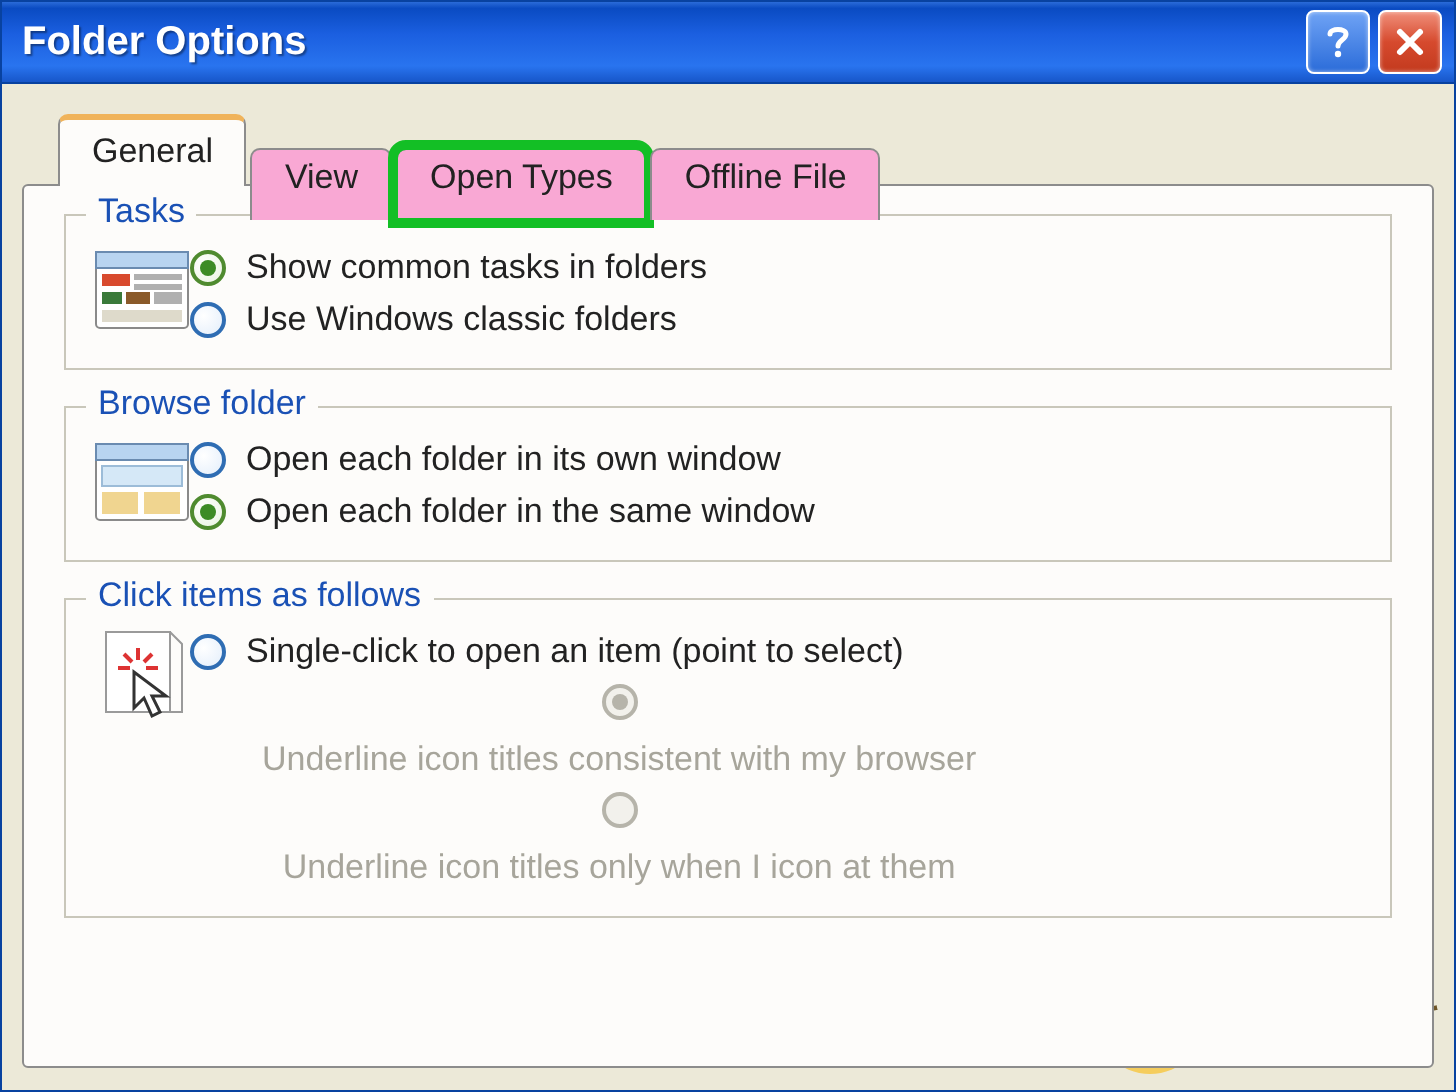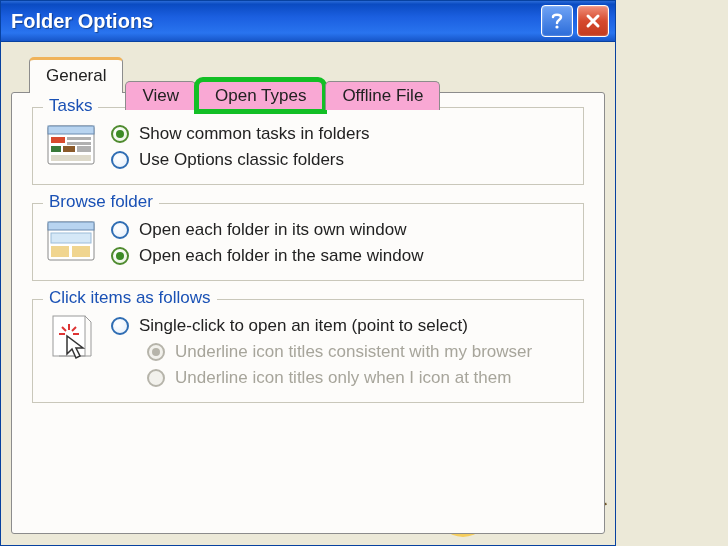--- a/index.html
+++ b/index.html
@@ -6,21 +6,21 @@
     margin: 0;
     padding: 0;
     width: 728px;
     height: 546px;
     overflow: hidden;
     font-family: Tahoma, Verdana, Arial, sans-serif;
     font-size: 13px;
     background: #ece9d8;
   }
   .window {
-    width: 616px;
+    width: 728px;
     height: 546px;
     background: #ece9d8;
     border: 1px solid #0842a0;
     box-sizing: border-box;
     position: relative;
   }
   
   .titlebar {
     height: 40px;
     background: linear-gradient(to bottom, #2a6bd8 0%, #0a4bc2 8%, #1b5fe0 40%, #2974ef 80%, #1756c9 100%);
@@ -63,21 +63,20 @@
   
   .client {
     padding: 14px 10px 10px 10px;
     position: relative;
     height: calc(100% - 40px);
     box-sizing: border-box;
   }
   
   .tabstrip {
     display: flex;
-    align-items: flex-end;
     margin-left: 18px;
     position: relative;
     z-index: 2;
   }
   .tab {
     background: #fdfcfa;
     border: 1px solid #8c8c8c;
     border-bottom: none;
     border-top-left-radius: 5px;
     border-top-right-radius: 5px;
@@ -131,21 +130,20 @@
     top: -12px;
     left: 10px;
     background: #fdfcfa;
     padding: 0 6px;
     color: #1a51b5;
     font-size: 17px;
   }
   .group-content {
     display: flex;
     align-items: flex-start;
-    gap: 16px;
   }
   .group-icon {
     width: 48px;
     height: 48px;
     flex: 0 0 48px;
   }
   .options {
     display: flex;
     flex-direction: column;
     gap: 6px;
@@ -156,20 +154,21 @@
     align-items: center;
     gap: 10px;
     font-size: 17px;
     color: #222;
   }
   .radio-row.disabled {
     color: #a7a59b;
   }
   .radio-row.indent {
     margin-left: 36px;
+    flex-direction: column;
   }
   .radio {
     width: 18px;
     height: 18px;
     border-radius: 50%;
     border: 2px solid #4f8b2f;
     background: radial-gradient(circle at 35% 35%, #fff, #e8f3e0);
     display: inline-flex;
     align-items: center;
     justify-content: center;
@@ -271,21 +270,21 @@
           </div>
           <div class="options">
             <div class="radio-row">
               <span class="radio">
                   <span class="dot"></span>
                 </span>
               <span>Show common tasks in folders</span>
             </div>
             <div class="radio-row">
               <span class="radio blue"></span>
-              <span>Use Options classic folders</span>
+              <span>Use Windows classic folders</span>
             </div>
           </div>
         </div>
       </div>
 
       <div class="groupbox">
         <div class="legend">Browse folder</div>
         <div class="group-content">
           <div class="group-icon">
             <svg width="48" height="48" viewBox="0 0 48 48">

